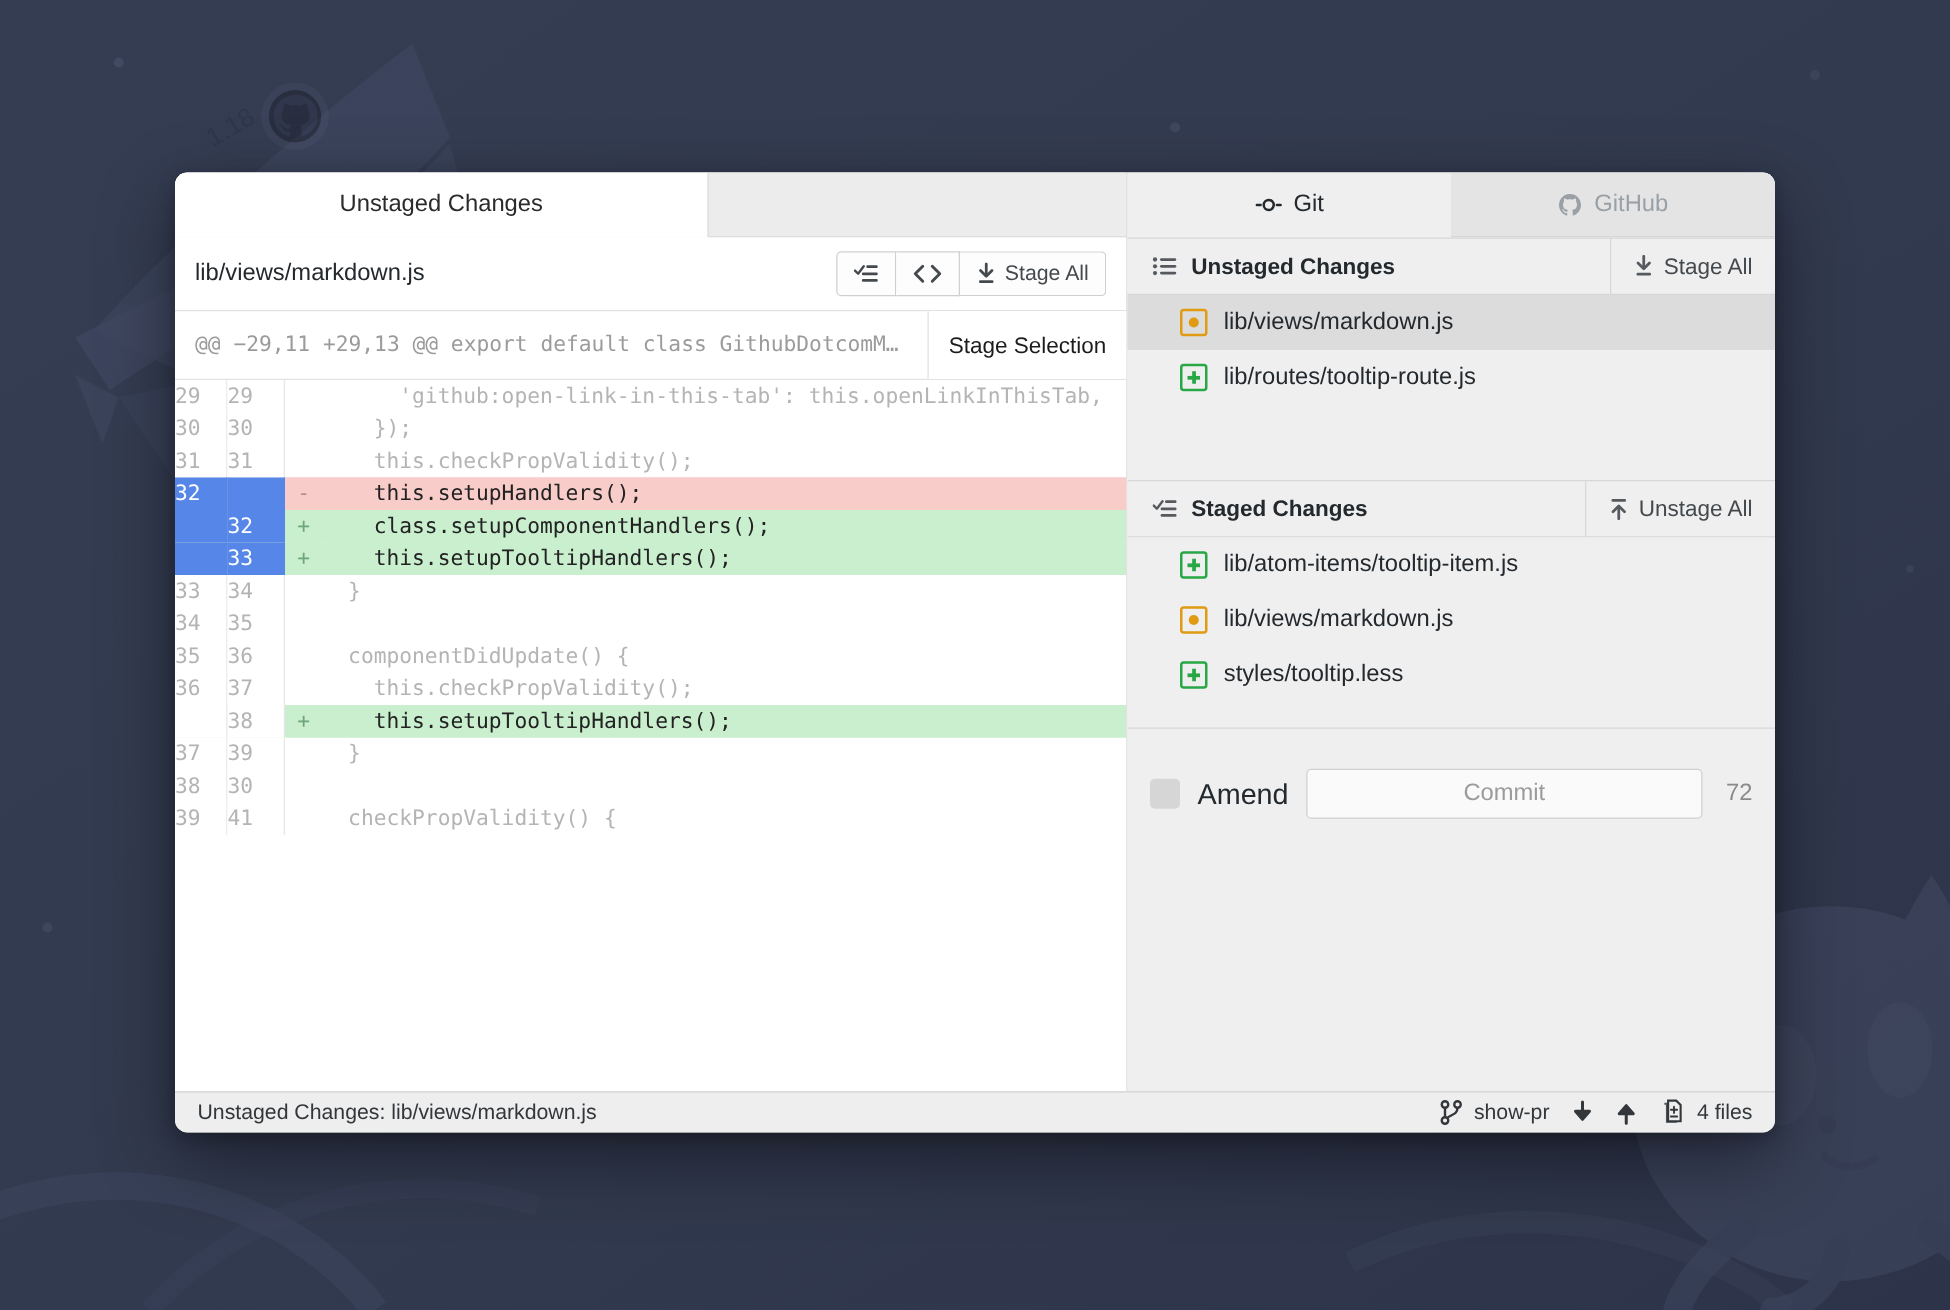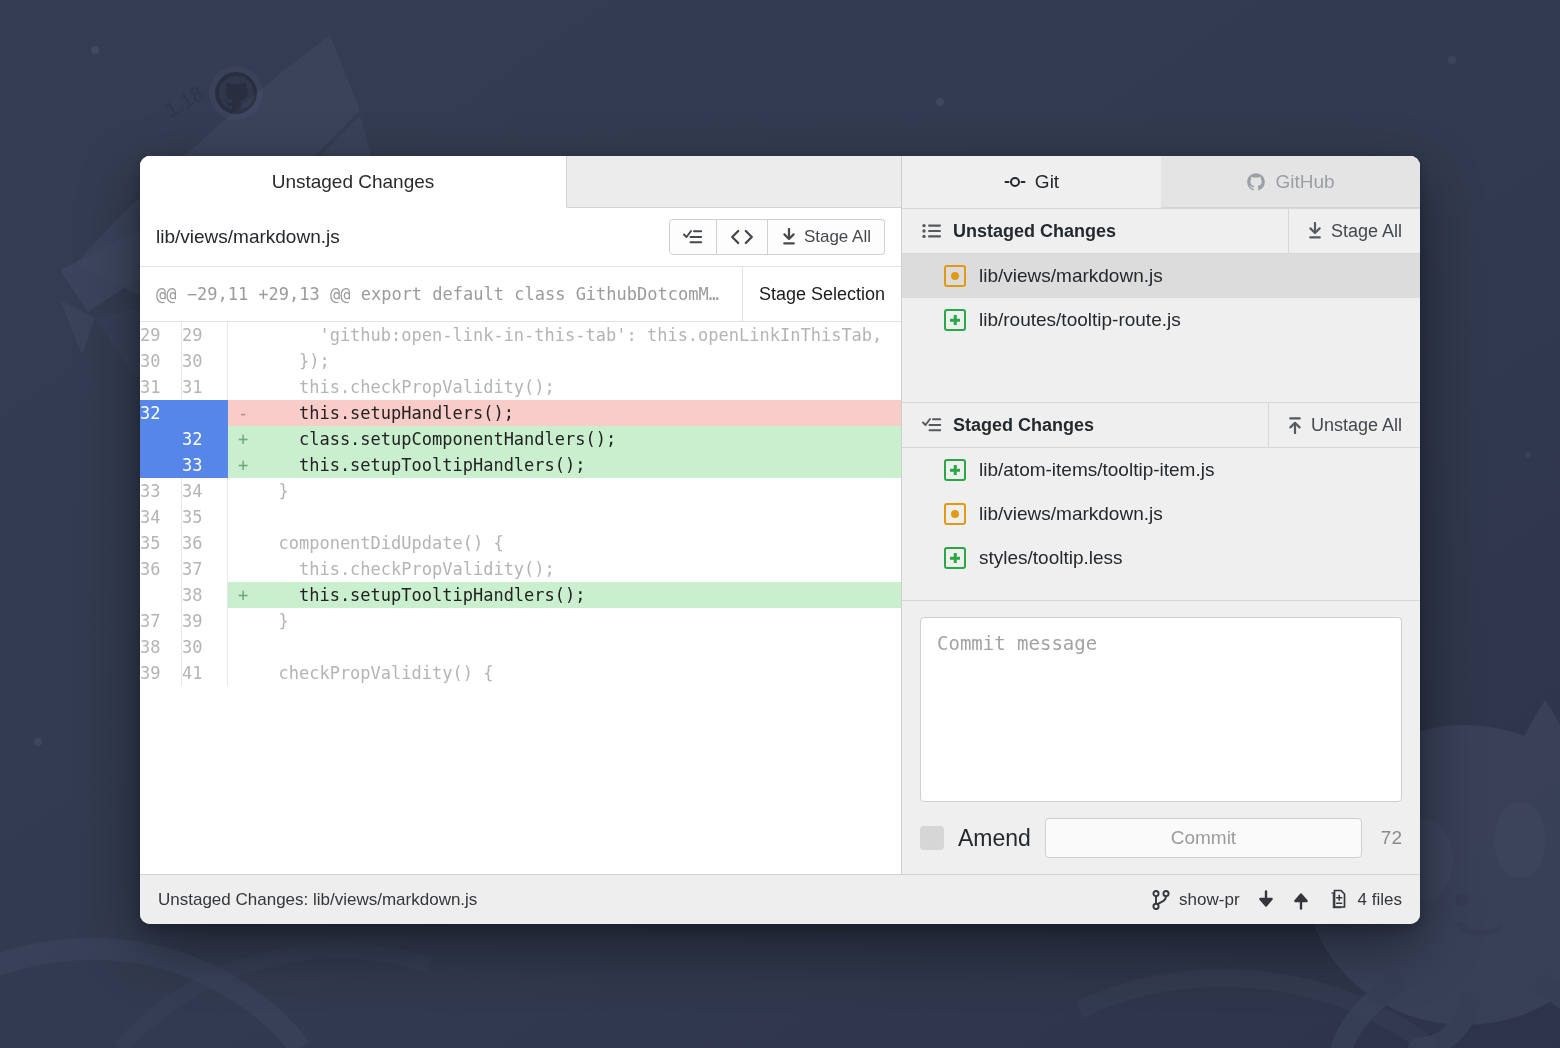--- a/index.html
+++ b/index.html
@@ -13,21 +13,21 @@
     position: relative;
   }
 
   
   #desktop-art { position: absolute; inset: 0; overflow: hidden; }
   #desktop-art svg { position: absolute; }
 
   
   #app-window {
     position: absolute;
-    left: 140px; top: 156px;
+    left: 140px; top: 138px;
     width: 1280px; height: 768px;
     border-radius: 10px;
     background: #fff;
     box-shadow: 0 22px 60px rgba(0,0,0,.42), 0 4px 14px rgba(0,0,0,.25);
     overflow: hidden;
     display: flex;
     flex-direction: column;
   }
   #window-body { flex: 1; display: flex; min-height: 0; }
 
@@ -152,21 +152,21 @@
   .diff-row.add .origin, .diff-row.add .code,
   .diff-row.del .origin, .diff-row.del .code { background: inherit; }
   .diff-row.add { background: #c9efcf; }
   .diff-row.del { background: #f8ccc9; }
   .diff-row.add .code, .diff-row.del .code { color: #222; }
   .diff-row.add .origin { color: #6fa778; }
   .diff-row.del .origin { color: #bf8a86; }
 
   
   #status-bar {
-    height: 50px; flex: none;
+    height: 33px; flex: none;
     display: flex; align-items: center;
     background: #eeeeee;
     border-top: 1px solid #d2d2d2;
     padding: 0 18px;
     font-size: 17px;
     color: #33373b;
     justify-content: center;
   }
   #status-left { flex: 1; white-space: nowrap; overflow: hidden; }
   #status-right { display: flex; align-items: center; gap: 17px; }
@@ -575,21 +575,20 @@
             <span class="sq mod"></span>
             <span>lib/views/markdown.js</span>
           </div>
           <div class="file-row">
             <span class="sq new"></span>
             <span>styles/tooltip.less</span>
           </div>
         </div>
 
       <div id="commit-area">
-        <textarea id="commit-message" placeholder="Commit message" style=""></textarea>
         <div id="commit-controls">
           <div id="amend-box"></div>
           <div id="amend-label">Amend</div>
           <div id="commit-button">
             <span>Commit</span>
           </div>
           <div id="char-count">72</div>
         </div>
       </div>
 

